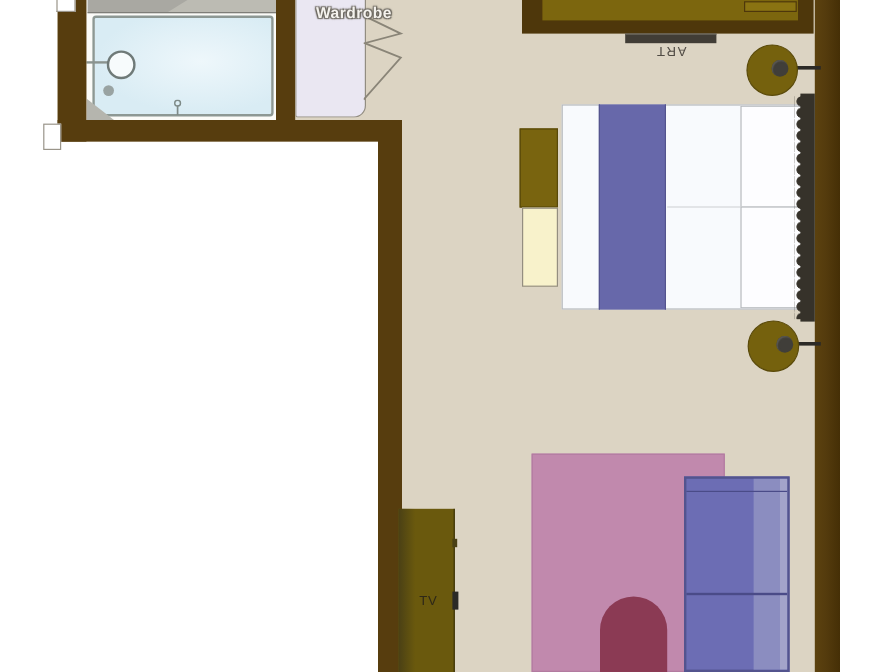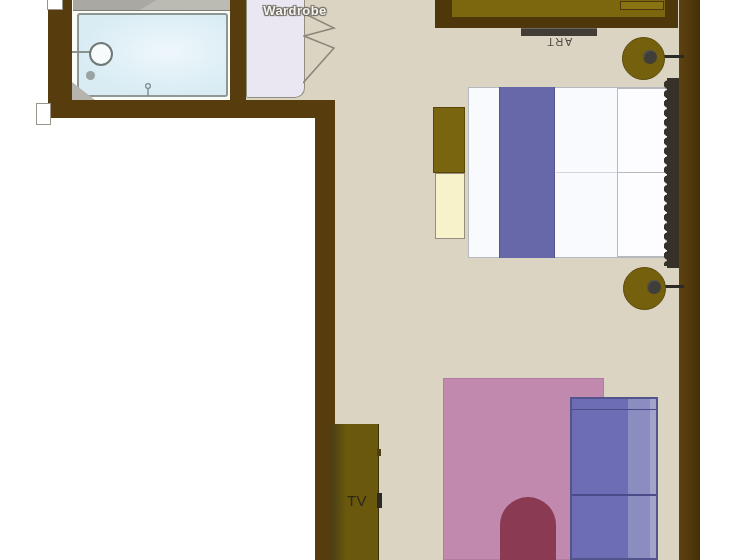--- a/index.html
+++ b/index.html
@@ -116,21 +116,21 @@
   .arch-chair{left:500px;top:497px;width:56px;height:63px;background:var(--chair);
               border-radius:28px 28px 0 0;}
 
   
   .tv-cabinet{left:332px;top:424px;width:47px;height:136px;background:var(--tv-cabinet);
               border-right:1px solid #3c3208;box-sizing:border-box;}
   .tv-shadow{position:absolute;left:0;top:0;width:14px;height:100%;
              background:linear-gradient(to right,var(--tv-shadow),rgba(74,64,21,0));}
   .tv-notch{left:377px;top:493px;width:5px;height:15px;background:var(--tv-dark);}
   .tv-tick{left:377px;top:449px;width:4px;height:7px;background:var(--tv-shadow);}
-  .tv-label{left:342px;top:494px;width:30px;height:13px;font-size:15px;color:var(--tv-text);
+  .tv-label{left:342px;top:494px;width:30px;height:13px;font-size:11px;color:var(--tv-text);
             letter-spacing:.5px;text-align:center;}
   .label{display:flex;align-items:center;justify-content:center;}
 </style>
 </head>
 <body>
 
 <div class="plan">
 
   <div class="abs floor"></div>
   <div class="abs outside-bl"></div>

